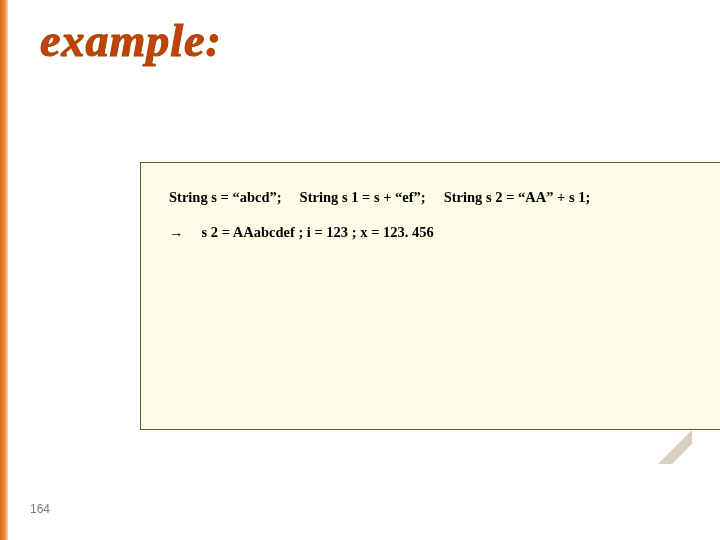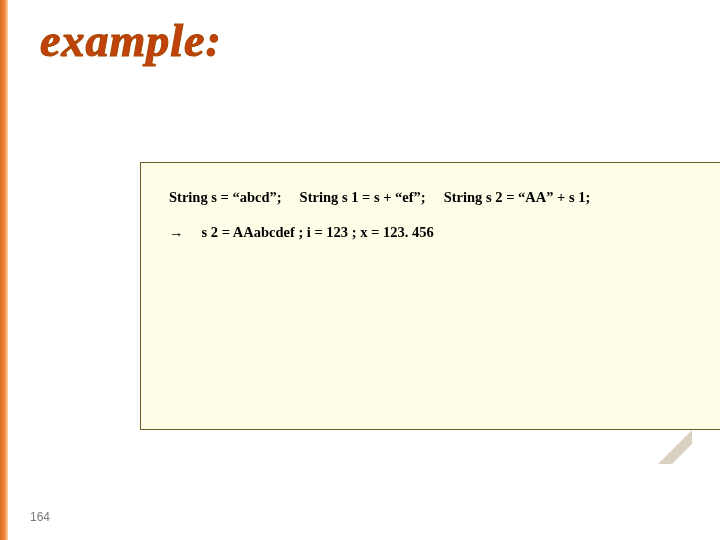--- a/index.html
+++ b/index.html
@@ -61,21 +61,21 @@
     content: "";
     position: absolute;
     right: 0; bottom: 0;
     width: 0; height: 0;
     border-style: solid;
     border-width: 0 0 20px 20px;
     border-color: transparent transparent #ffffff transparent;
   }
   .page-number {
     position: absolute;
-    left: 30px; bottom: 16px;
+    left: 30px; bottom: 24px;
     font-family: Arial, sans-serif;
     font-size: 12px;
     color: #7a7a7a;
   }
 </style>
 </head>
 <body>
 
 <div class="accent-bar"></div>
 

